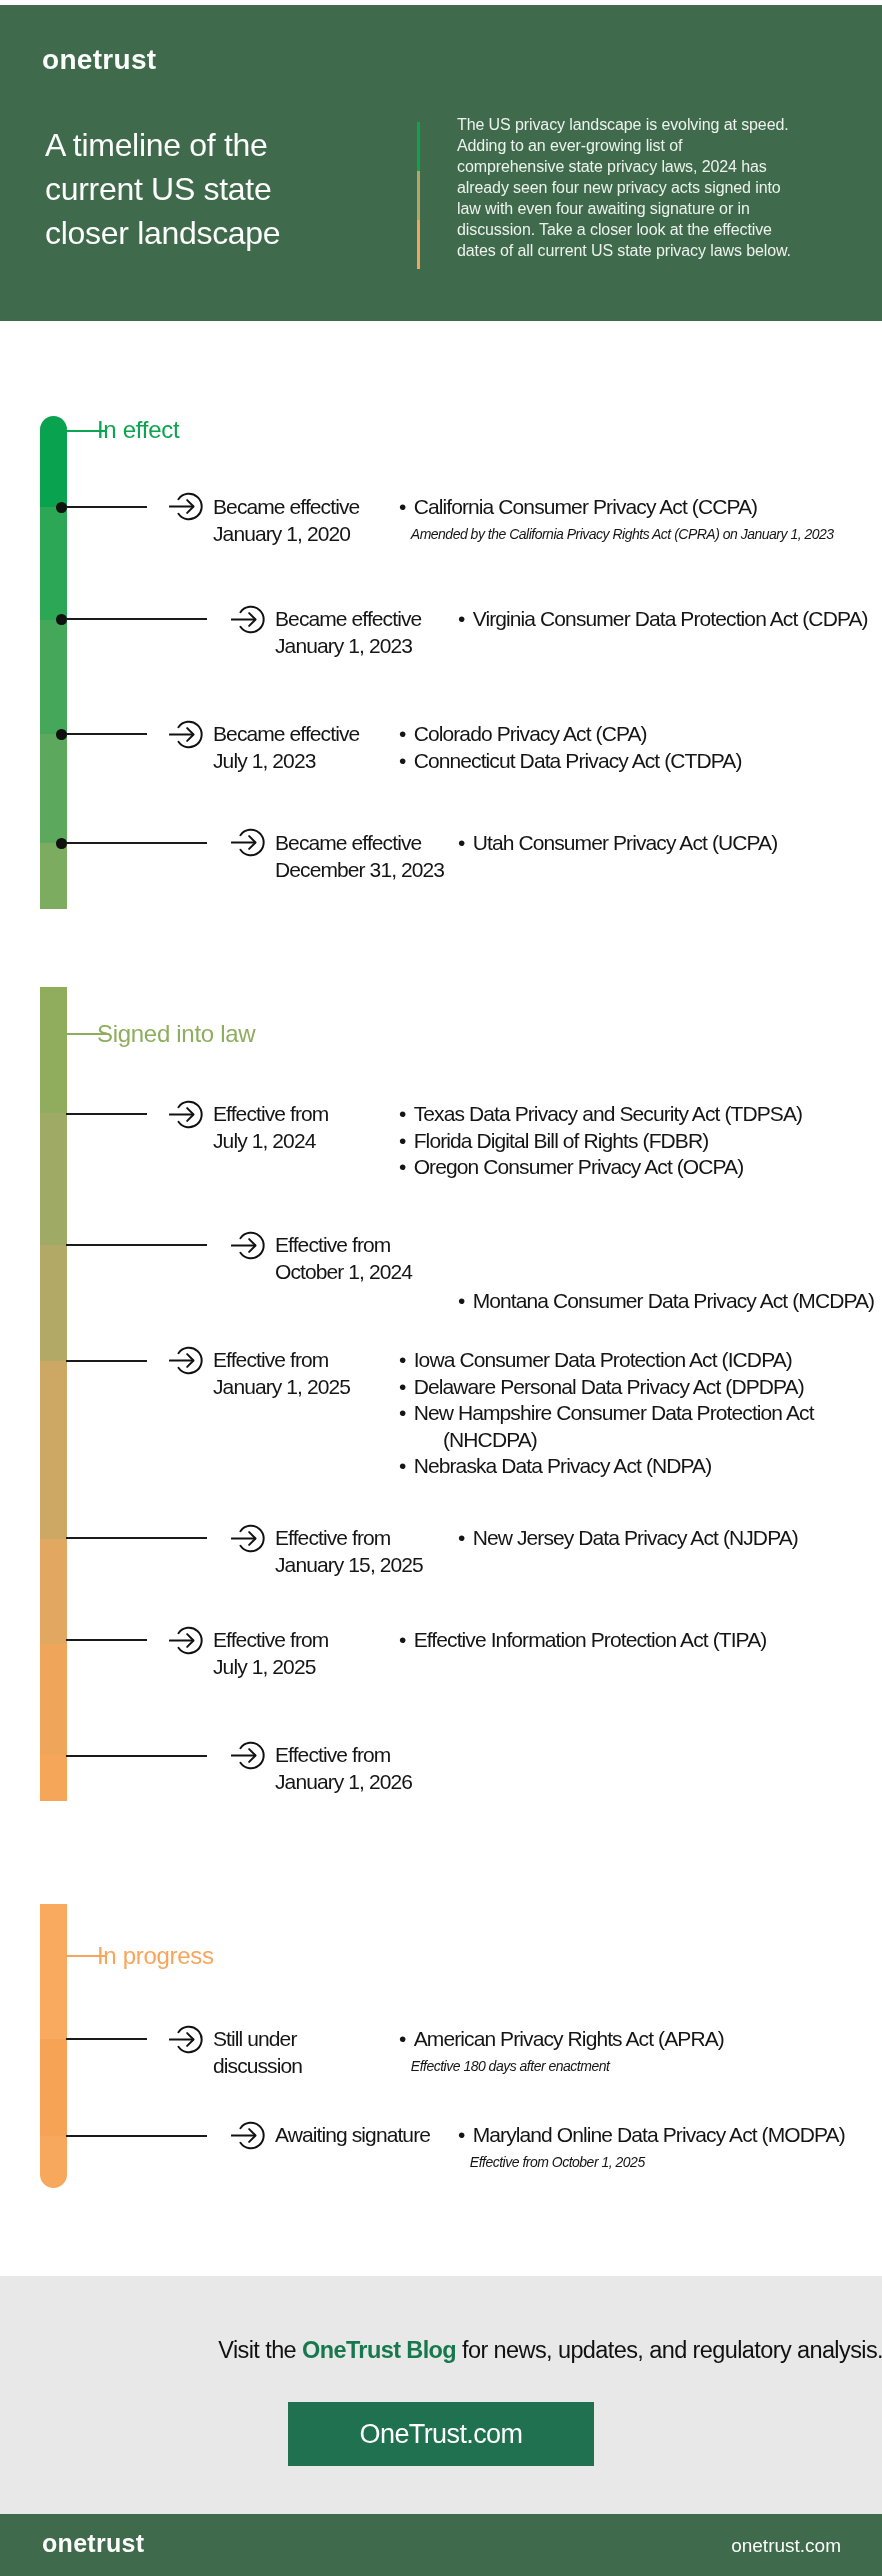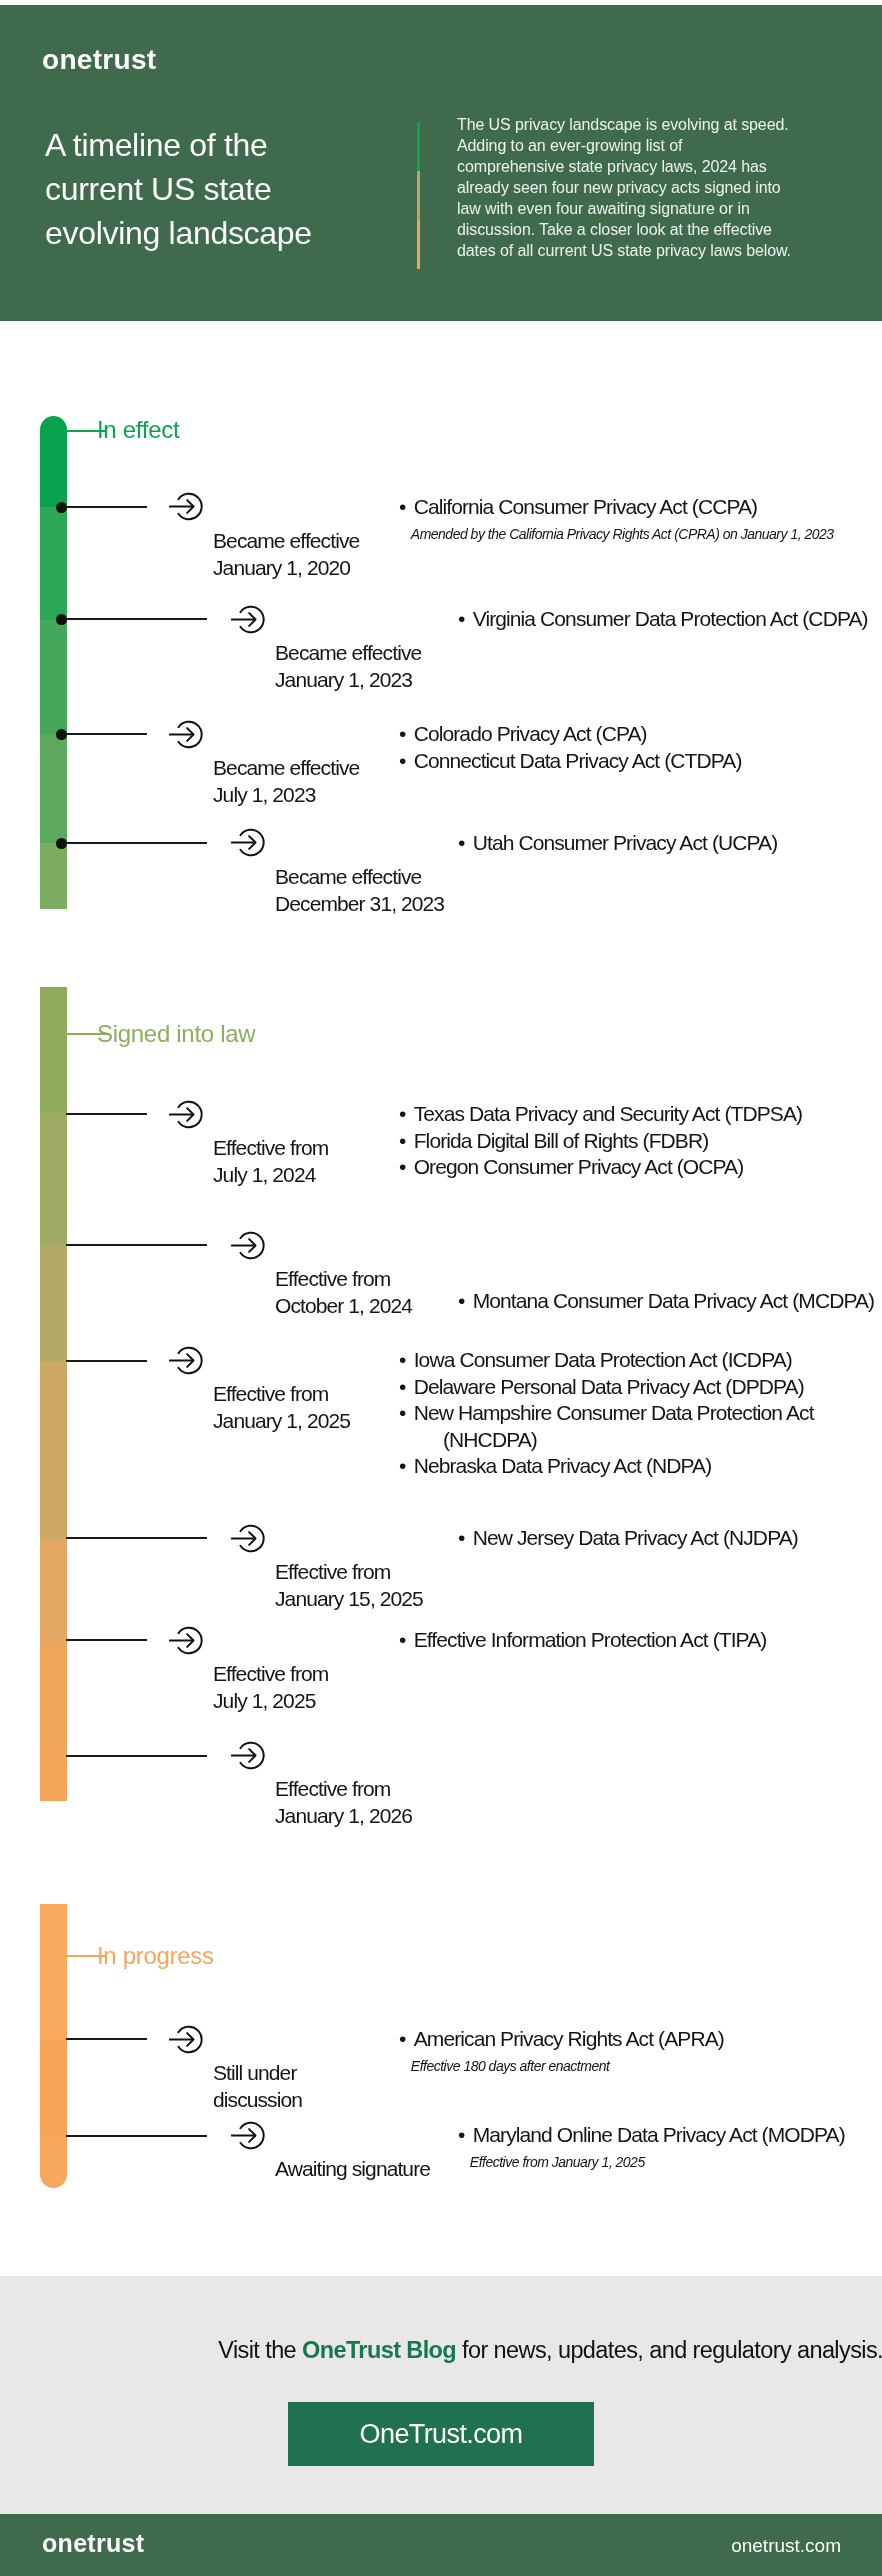--- a/index.html
+++ b/index.html
@@ -36,21 +36,21 @@
   .c-green{color:#0CA44F;background:#0CA44F;}
   .c-olive{color:#8FAD5E;background:#8FAD5E;}
   .c-orange{color:#F8A55B;background:#F8A55B;}
   .sec-heading.c-green,.sec-heading.c-olive,.sec-heading.c-orange{background:transparent;}
 
   
   .dot{position:absolute;left:56px;width:10.6px;height:10.6px;border-radius:50%;background:#111;}
   .hline{position:absolute;left:66px;height:1.8px;background:#1A1A1A;}
   .go{position:absolute;width:34px;height:29px;}
   .ilabel{position:absolute;font-size:21px;line-height:26.5px;letter-spacing:-0.9px;color:#151515;
-        white-space:nowrap;margin-top:34px;}
+        white-space:nowrap;}
   .laws{position:absolute;font-size:21px;line-height:26.5px;letter-spacing:-0.9px;color:#151515;
         white-space:nowrap;margin-left:8px;}
   .law-line .bullet{display:inline-block;width:14.7px;letter-spacing:0;}
   .law-line.cont{padding-left:44px;}
   .law-note{font-style:italic;font-size:14px;line-height:26.5px;letter-spacing:-0.5px;padding-left:11.8px;}
 
   
   .footer-gray{position:absolute;left:0;top:2276px;width:883px;height:238px;background:#E8E8E8;}
   .footer-msg{position:absolute;left:0;top:2334px;width:883px;text-align:right;font-size:23.5px;
         line-height:32px;letter-spacing:-0.6px;color:#111;}
@@ -76,21 +76,21 @@
         <path d="M31 14 L42 25 L31 36"></path>
       </g>
     </defs>
   </svg>
 
   <div class="hero">
     <div class="logo">onetrust</div>
     <div class="hero-title">
       <div>A timeline of the</div>
       <div>current US state</div>
-      <div>evolving landscape</div>
+      <div>closer landscape</div>
     </div>
     <div class="hero-divider"></div>
     <div class="hero-intro">
       <div>The US privacy landscape is evolving at speed.</div>
       <div>Adding to an ever-growing list of</div>
       <div>comprehensive state privacy laws, 2024 has</div>
       <div>already seen four new privacy acts signed into</div>
       <div>law with even four awaiting signature or in</div>
       <div>discussion. Take a closer look at the effective</div>
       <div>dates of all current US state privacy laws below.</div>
@@ -253,21 +253,21 @@
 
   <div class="hline" style="top:2135px;width:141px"></div>
   <svg class="go" style="left:231px;top:2121px" viewBox="0 0 58 50">
       <use href="#go-arrow"></use>
     </svg>
   <div class="ilabel" style="left:275px;top:2122px">
     <div>Awaiting signature</div>
   </div>
   <div class="laws" style="left:450px;top:2122px">
     <div class="law-line"><span class="bullet">•</span><span>Maryland Online Data Privacy Act (MODPA)</span></div>
-    <div class="law-note">Effective from January 1, 2025</div>
+    <div class="law-note">Effective from October 1, 2025</div>
   </div>
 
   <div class="footer-gray"></div>
   <div class="footer-msg"><span>Visit the </span><b>OneTrust Blog</b><span> for news, updates, and regulatory analysis.</span></div>
   <button class="footer-btn">OneTrust.com</button>
   <div class="footer-bar"></div>
   <div class="footer-logo">onetrust</div>
   <div class="footer-site">onetrust.com</div>
 
 </div>

